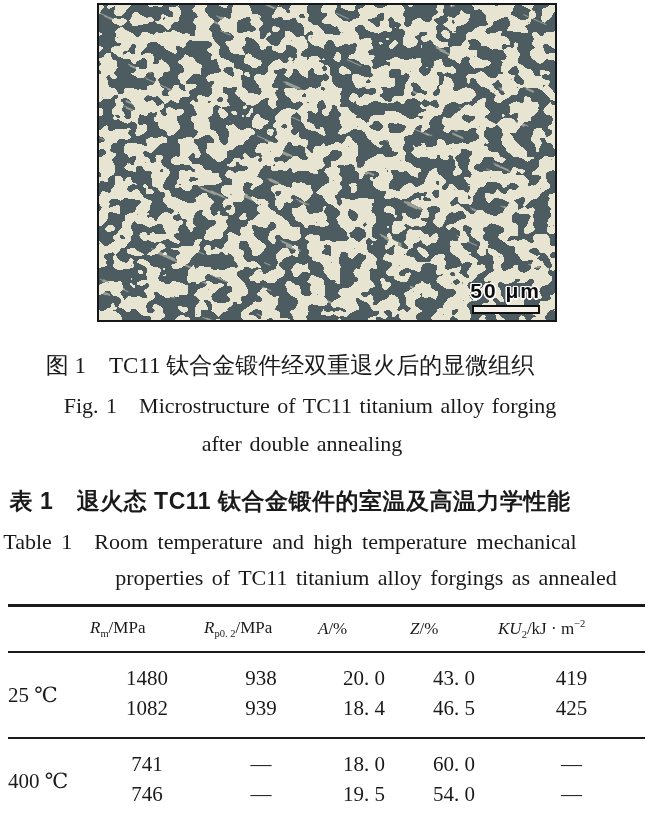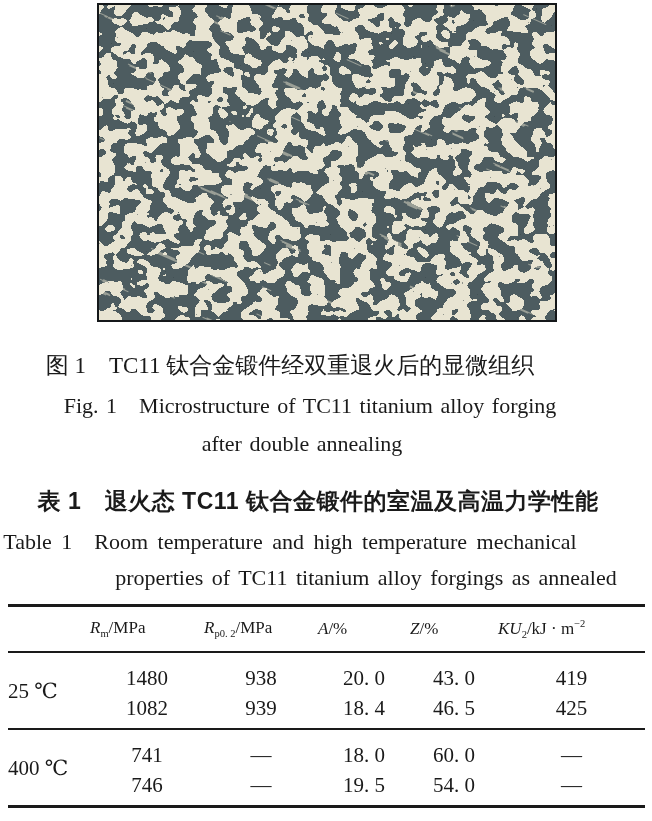--- a/index.html
+++ b/index.html
@@ -25,39 +25,39 @@
   }
   .scalebar .bar{
     margin:3px auto 0;width:64px;height:5px;background:#f5f3ec;border:2px solid #111;
   }
   
   .capline{position:absolute;left:0;width:580px;text-align:center;white-space:nowrap;}
   .fig-zh {top:351px;font-size:23px;line-height:30px;}
   .fig-en1{top:391px;font-size:22px;line-height:30px;transform:translateX(20px);word-spacing:2px;}
   .fig-en2{top:429px;font-size:22px;line-height:30px;transform:translateX(12px);word-spacing:2px;}
   .tbl-zh {top:485px;font-size:23px;line-height:32px;font-weight:bold;
-           font-family:"Liberation Sans","DejaVu Sans",sans-serif;letter-spacing:0.5px;margin-left:28px;}
+           font-family:"Liberation Sans","DejaVu Sans",sans-serif;letter-spacing:0.5px;}
   .tbl-en1{top:527px;font-size:22px;line-height:30px;word-spacing:4px;}
   .tbl-en2{top:563px;font-size:22px;line-height:30px;transform:translateX(76px);word-spacing:3px;}
   
   .results{
     position:absolute;left:8px;top:604px;width:637px;
     border-collapse:collapse;table-layout:fixed;
     font-size:21px;
   }
   .results{border-top:3px solid #1a1a1a;border-bottom:3px solid #1a1a1a;}
   .results thead th{
     border-bottom:2px solid #1a1a1a;height:44px;font-weight:normal;
     text-align:left;vertical-align:middle;padding:0;font-size:17px;
   }
   .results td{
     text-align:center;vertical-align:middle;line-height:30px;padding:0;
   }
   .results tr.row-first td{padding-top:10px;}
-  .results tr.row-last  td{padding-bottom:5px;}
+  .results tr.row-last  td{padding-bottom:14px;}
   .results td.temp-cell{padding:0 !important;text-align:left;}
   .results tr.group-sep td{border-top:2px solid #1a1a1a;}
   .results sub{font-size:0.62em;}
   .results sup{font-size:0.62em;}
 </style>
 </head>
 <body>
 
 <div class="micrograph">
   <svg width="456" height="315" viewBox="0 0 456 315">
@@ -84,20 +84,24 @@
         <feComposite in="SourceGraphic" in2="spth" operator="in"></feComposite>
       </filter>
     </defs>
     <rect width="456" height="315" fill="#4d5c60"></rect>
     <g transform="rotate(24 228 158)">
       <rect x="-110" y="-110" width="680" height="540" opacity="0.55" filter="url(#streakF)" fill="#d9d6c3"></rect>
     </g>
     <rect width="456" height="315" filter="url(#grainF)" fill="#e8e4d2"></rect>
     <rect width="456" height="315" fill="#3a474c" opacity="0.5" filter="url(#speckF)"></rect>
   </svg>
+  <div class="scalebar">
+    <div class="lbl">50 μm</div>
+    <div class="bar"></div>
+  </div>
 </div>
 
 <div class="capline fig-zh">图 1　TC11 钛合金锻件经双重退火后的显微组织</div>
 <div class="capline fig-en1">Fig. 1　Microstructure of TC11 titanium alloy forging</div>
 <div class="capline fig-en2">after double annealing</div>
 
 <div class="capline tbl-zh">表 1　退火态 TC11 钛合金锻件的室温及高温力学性能</div>
 <div class="capline tbl-en1">Table 1　Room temperature and high temperature mechanical</div>
 <div class="capline tbl-en2">properties of TC11 titanium alloy forgings as annealed</div>
 

